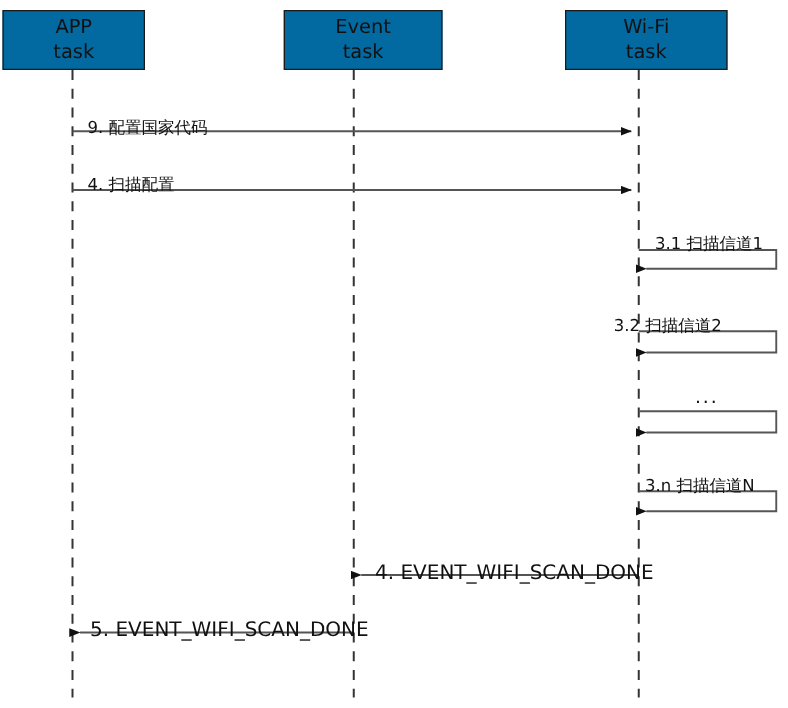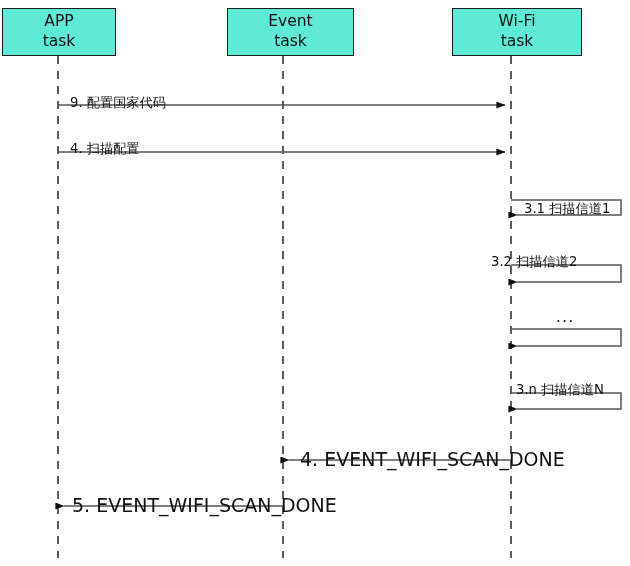--- a/index.html
+++ b/index.html
@@ -22,35 +22,35 @@
     position: absolute;
     top: 0;
     left: 0;
     width: 630px;
     height: 566px;
   }
   .lifeline-box {
     position: absolute;
     box-sizing: border-box;
     border: 1.4px solid #1a1a1a;
-    background: #5eead4;
+    background: #0369a1;
     display: flex;
     flex-direction: column;
     align-items: center;
     justify-content: center;
     line-height: 1.28;
   }
   .lifeline-title {
     font-size: 15.5px;
     color: #111111;
     white-space: nowrap;
   }
   .msg-label {
     position: absolute;
-    font-size: 19px;
+    font-size: 16px;
     color: #111111;
     white-space: nowrap;
     line-height: 1;
   }
   .msg-label.cjk {
     font-size: 13.2px;
   }
   .msg-label.ellipsis {
     font-size: 15px;
     letter-spacing: 1.5px;
@@ -114,21 +114,21 @@
   </div>
 
   <div class="lifeline-box" id="box-wifi" style="left: 452px; top: 8px; width: 130px; height: 48px;">
     <span class="lifeline-title">Wi-Fi</span>
     <span class="lifeline-title">task</span>
   </div>
 
   <div id="message-labels-layer">
       <div class="msg-label cjk" style="left: 70px; top: 96px;">9. 配置国家代码</div>
       <div class="msg-label cjk" style="left: 70px; top: 142px;">4. 扫描配置</div>
-      <div class="msg-label cjk" style="left: 524px; top: 202px;">3.1  扫描信道1</div>
+      <div class="msg-label cjk" style="left: 524px; top: 189px;">3.1  扫描信道1</div>
       <div class="msg-label cjk" style="left: 491px; top: 255px;">3.2  扫描信道2</div>
       <div class="msg-label ellipsis" style="left: 556px; top: 310px;">...</div>
       <div class="msg-label cjk" style="left: 516px; top: 383px; text-align: right;">3.n  扫描信道N</div>
       <div class="msg-label latin" style="left: 300px; top: 450px;">4. EVENT_WIFI_SCAN_DONE</div>
       <div class="msg-label latin" style="left: 72px; top: 496px;">5. EVENT_WIFI_SCAN_DONE</div>
     </div>
 
 </div>
 
 </body></html>

